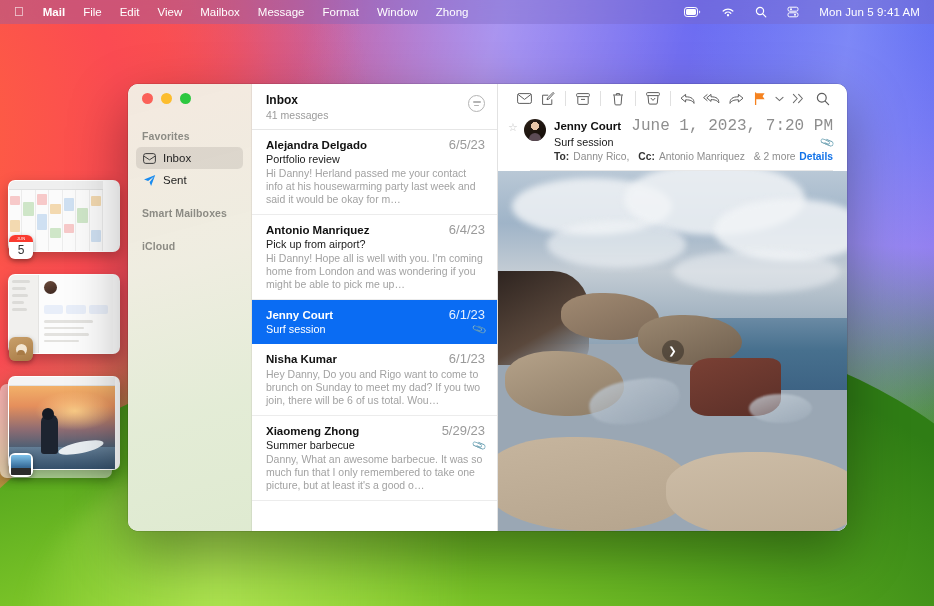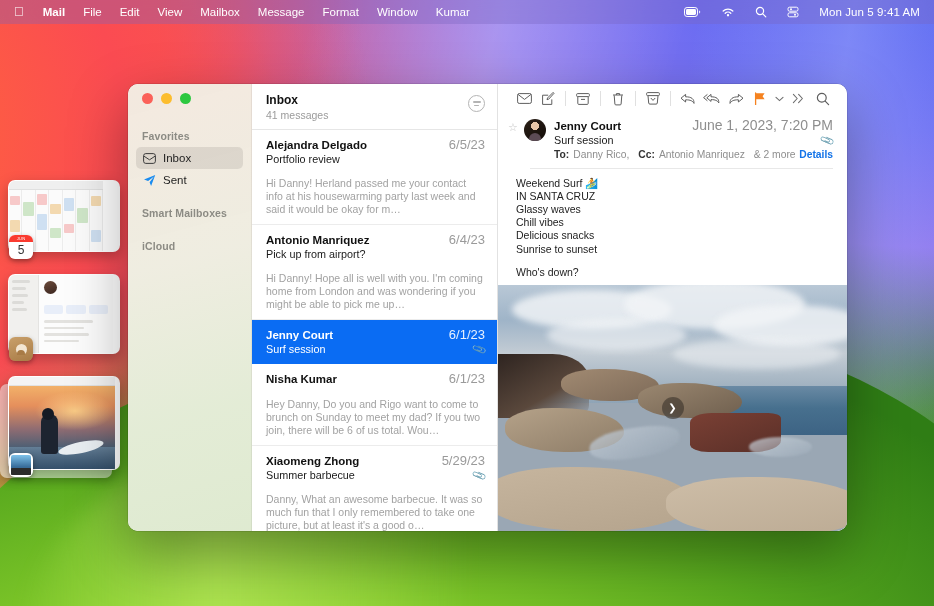--- a/index.html
+++ b/index.html
@@ -187,21 +187,21 @@
     border-bottom:.5px solid #ececec;
     position:relative;
   }
   .msg.sel { background:#0a6cf3; border-bottom-color:#0a6cf3; }
   .msg-r1 { display:flex; align-items:baseline; }
   .msg-from { font-size:11.5px; font-weight:bold; color:#111; }
   .msg-date { margin-left:auto; font-size:13px; color:#9a9a9a; padding-left:6px; white-space:nowrap; }
   .msg-r2 { display:flex; align-items:center; margin-top:1px; }
   .msg-subj { font-size:10.8px; color:#1a1a1a; }
   .msg-clip { margin-left:auto; font-size:10px; color:#a8a8a8; transform:rotate(-25deg); }
-  .msg-prev { font-size:10.5px; color:#a2a2a2; line-height:13px; margin-top:12px; }
+  .msg-prev { font-size:10.5px; color:#a2a2a2; line-height:13px; margin-top:2px; }
   .msg.sel .msg-from, .msg.sel .msg-subj { color:#fff; }
   .msg.sel .msg-date, .msg.sel .msg-prev, .msg.sel .msg-clip { color:rgba(255,255,255,.9); }
 
   
   .reader { flex:1; background:#fff; display:flex; flex-direction:column; overflow:hidden; }
   .rd-toolbar {
     height:29px; display:flex; align-items:center; gap:0;
     padding:0 12px 0 14px;
   }
   .tb-btn {
@@ -217,21 +217,21 @@
     background:radial-gradient(circle at 50% 32%, #e8c6a8 0 22%, rgba(232,198,168,0) 23%), linear-gradient(150deg,#2b2018,#120c08);
     position:relative; overflow:hidden;
   }
   .rd-avatar:after {
     content:""; position:absolute; left:5px; bottom:0; width:12px; height:8px;
     border-radius:6px 6px 0 0; background:#5c4b55;
   }
   .rd-hmeta { flex:1; padding-left:8px; }
   .rd-r1 { display:flex; align-items:baseline; }
   .rd-name { font-size:11.5px; font-weight:bold; color:#111; }
-  .rd-time { margin-left:auto; font-size:14px; color:#8e8e8e; white-space:nowrap; }
+  .rd-time { margin-left:auto; font-size:16px; color:#8e8e8e; white-space:nowrap;font-family:Liberation Mono, monospace; }
   .rd-r2 { display:flex; align-items:center; margin-top:1px; }
   .rd-subj { font-size:10.8px; color:#1a1a1a; }
   .rd-clip { margin-left:auto; font-size:10px; color:#a8a8a8; transform:rotate(-25deg); }
   .rd-r3 { display:flex; align-items:center; margin-top:3px; font-size:10.3px; color:#9a9a9a; }
   .rd-lbl { color:#333; font-weight:bold; margin-right:4px; }
   .rd-val { color:#8e8e8e; margin-right:9px; }
   .rd-more { color:#8e8e8e;text-align:center; }
   .rd-details { margin-left:auto; color:#1172e8; font-weight:bold; }
   .rd-rule { height:.5px; background:#e8e8e8; margin:8px 14px 0 32px; }
   .rd-body { padding:8px 14px 6px 18px; font-size:10.5px; color:#222; line-height:13.2px; }
@@ -300,21 +300,21 @@
   <div class="mb-left">
     <div class="mb-item apple"></div>
     <div class="mb-item bold">Mail</div>
     <div class="mb-item">File</div>
     <div class="mb-item">Edit</div>
     <div class="mb-item">View</div>
     <div class="mb-item">Mailbox</div>
     <div class="mb-item">Message</div>
     <div class="mb-item">Format</div>
     <div class="mb-item">Window</div>
-    <div class="mb-item">Kumar</div>
+    <div class="mb-item">Zhong</div>
   </div>
   <div class="mb-right">
     <div class="mb-ricon">
       <svg width="17" height="10" viewBox="0 0 17 10">
           <rect x="0.5" y="0.5" width="13" height="9" rx="2.6" fill="none" stroke="#fff" stroke-width="1"></rect>
           <rect x="2" y="2" width="10" height="6" rx="1.4" fill="#fff"></rect>
           <path d="M15 3.6v2.8c.9-.3 1.2-.8 1.2-1.4s-.3-1.1-1.2-1.4z" fill="#fff" opacity=".85"></path>
         </svg>
     </div>
     <div class="mb-ricon">
@@ -644,30 +644,20 @@
           <span class="rd-lbl">Cc:</span>
           <span class="rd-val">Antonio Manriquez</span>
           <span class="rd-more">&amp; 2 more</span>
           <span class="rd-details">Details</span>
         </div>
       </div>
     </div>
 
     <div class="rd-rule"></div>
 
-    <div class="rd-body">
-      <p>Weekend Surf 🏄</p>
-      <p>IN SANTA CRUZ</p>
-      <p>Glassy waves</p>
-      <p>Chill vibes</p>
-      <p>Delicious snacks</p>
-      <p>Sunrise to sunset</p>
-      <div class="rd-blank"></div>
-      <p>Who's down?</p>
-    </div>
 
     <div class="rd-photo">
       <div class="ph-sky"></div>
       <div class="cloud" style="left:4%;top:2%;width:46%;height:16%;"></div>
       <div class="cloud" style="left:36%;top:-2%;width:52%;height:20%;"></div>
       <div class="cloud" style="left:62%;top:8%;width:44%;height:17%;"></div>
       <div class="cloud" style="left:14%;top:14%;width:40%;height:13%;opacity:.75;"></div>
       <div class="cloud" style="left:50%;top:22%;width:48%;height:12%;opacity:.6;"></div>
       <div class="ph-sea2"></div>
       <div class="ph-rockmass"></div>

